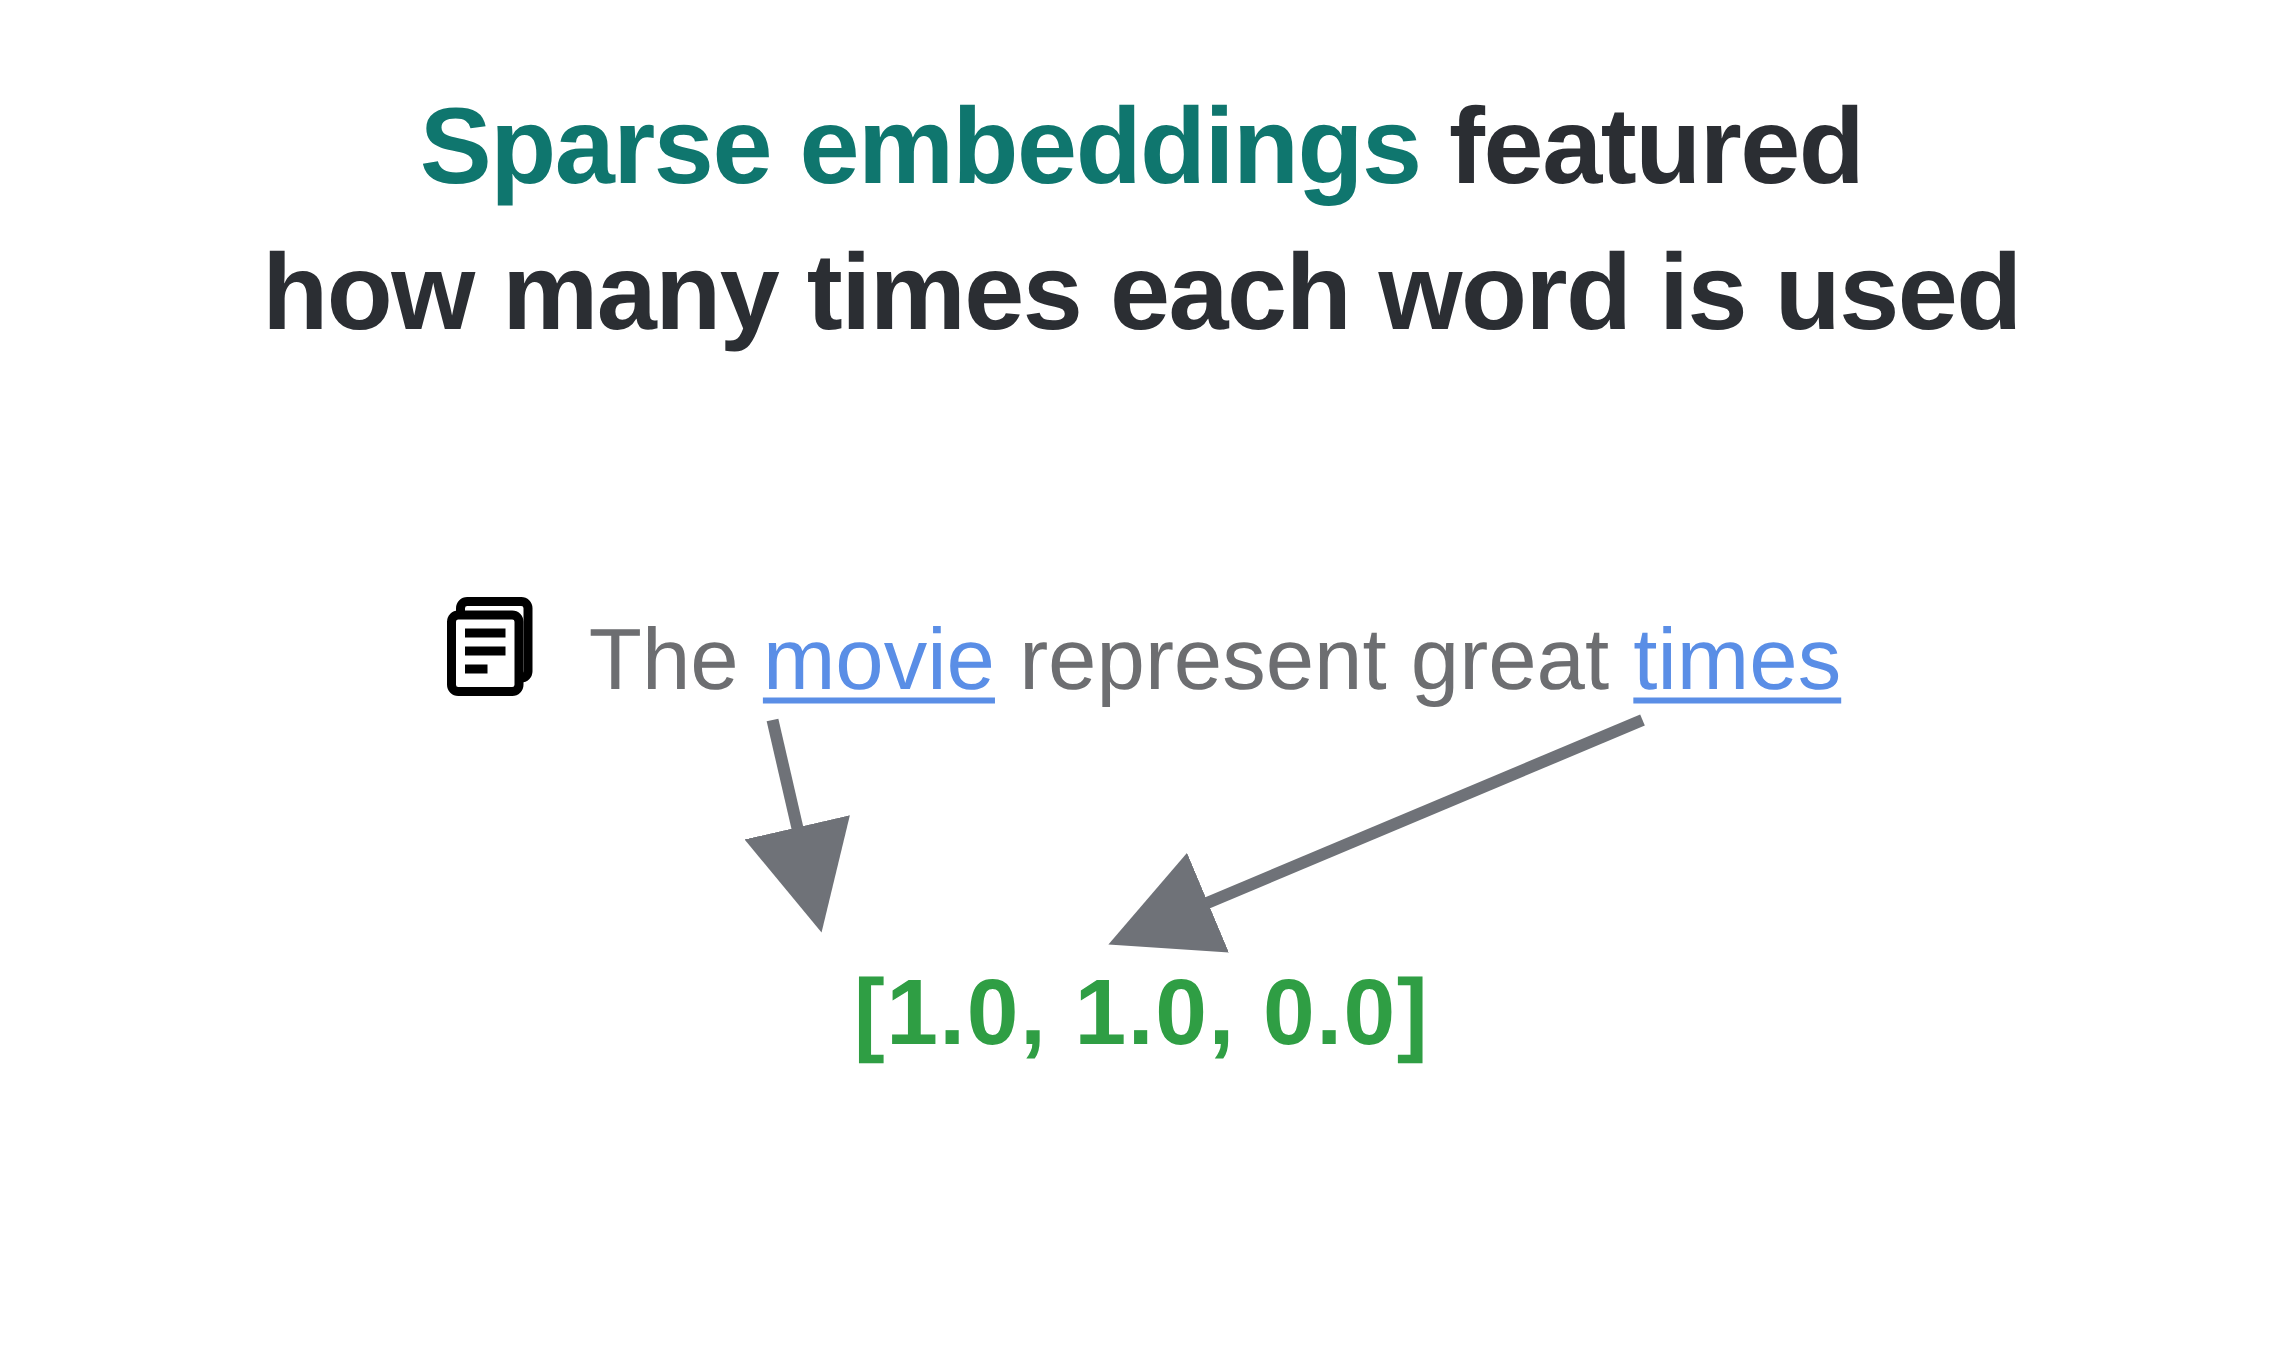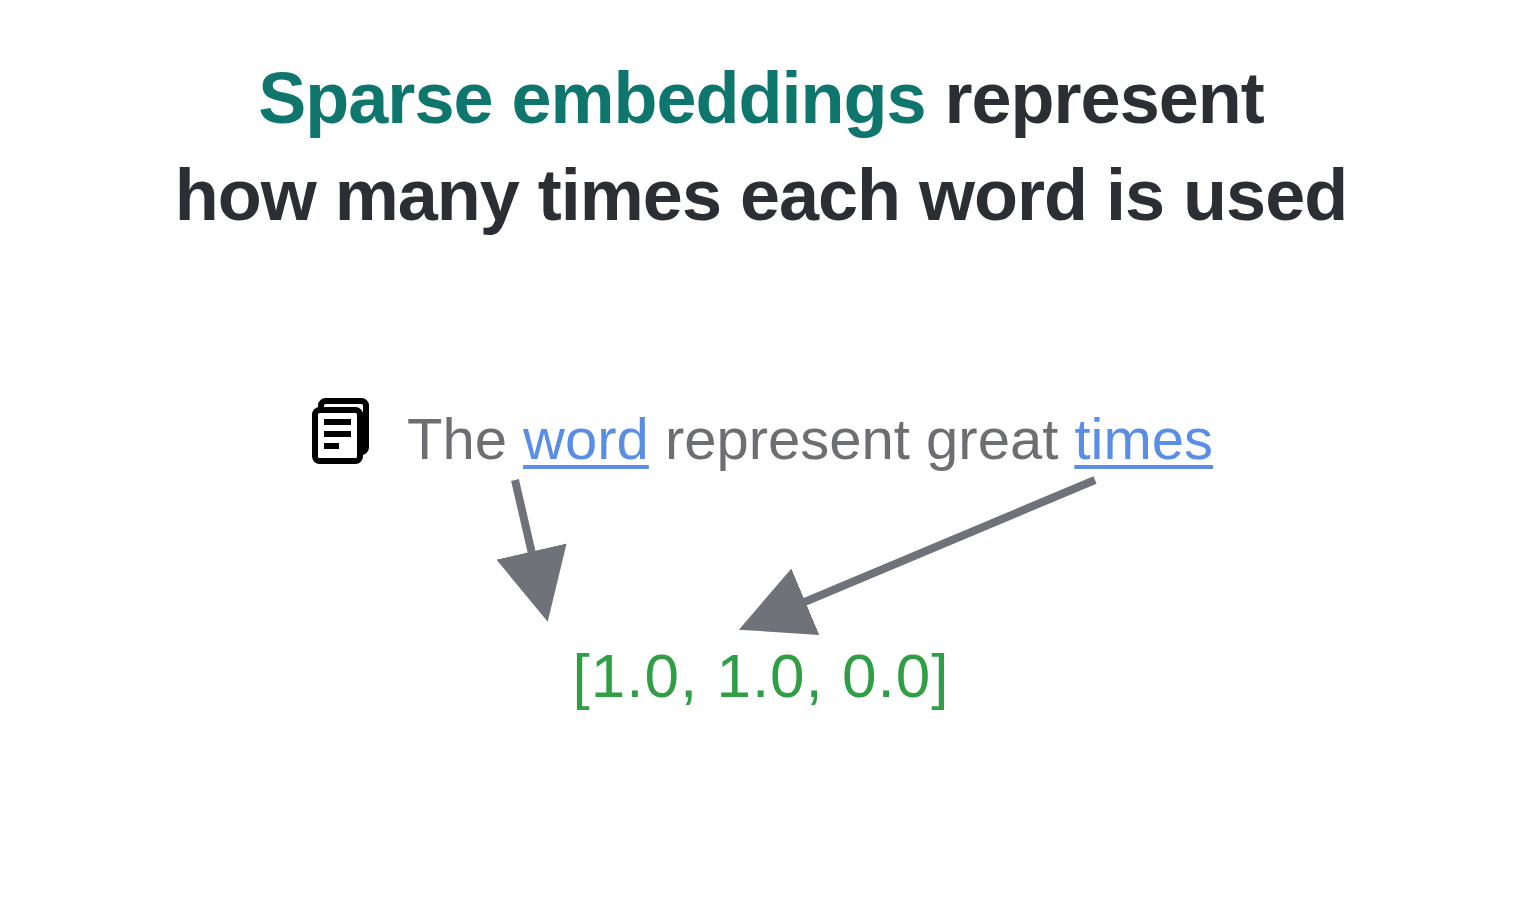--- a/index.html
+++ b/index.html
@@ -50,53 +50,53 @@
     text-decoration-thickness: 4px;
     text-underline-offset: 6px;
   }
   .vector {
     position: absolute;
     top: 640px;
     left: 0;
     width: 100%;
     text-align: center;
     font-size: 62px;
-    font-weight: 400;
+    font-weight: 700;
     color: #2f9e44;
     letter-spacing: 1px;
   }
   svg.arrows {
     position: absolute;
     top: 0;
     left: 0;
     width: 1522px;
     height: 902px;
     pointer-events: none;
   }
 </style>
 </head>
 <body>
 
 <div class="slide">
 
   <div class="heading">
-    <span class="accent-blue">Sparse embeddings</span><span> represent</span><br>
+    <span class="accent-blue">Sparse embeddings</span><span> featured</span><br>
     <span>how many times each word is used</span>
   </div>
 
   <div class="sentence-row">
     <span class="doc-icon">
       <svg width="72" height="72" viewBox="0 0 48 48" fill="none">
         <rect x="8" y="4" width="30" height="34" rx="3" stroke="#000" stroke-width="4" fill="#fff"></rect>
         <rect x="4" y="10" width="30" height="34" rx="3" stroke="#000" stroke-width="4" fill="#fff"></rect>
         <line x1="10" y1="18" x2="28" y2="18" stroke="#000" stroke-width="4"></line>
         <line x1="10" y1="26" x2="28" y2="26" stroke="#000" stroke-width="4"></line>
         <line x1="10" y1="34" x2="20" y2="34" stroke="#000" stroke-width="4"></line>
       </svg>
-    </span><span>The </span><span class="kw">word</span><span> represent great </span><span class="kw">times</span>
+    </span><span>The </span><span class="kw">movie</span><span> represent great </span><span class="kw">times</span>
   </div>
 
   <svg class="arrows">
     <defs>
       <marker id="ah" viewBox="0 0 12 12" refX="10" refY="6" markerWidth="9" markerHeight="9" orient="auto-start-reverse">
         <path d="M 0 0 L 12 6 L 0 12 z" fill="#6f7278"></path>
       </marker>
     </defs>
     <line x1="515" y1="480" x2="545" y2="610" stroke="#6f7278" stroke-width="8" marker-end="url(#ah)"></line>
     <line x1="1095" y1="480" x2="750" y2="625" stroke="#6f7278" stroke-width="8" marker-end="url(#ah)"></line>

